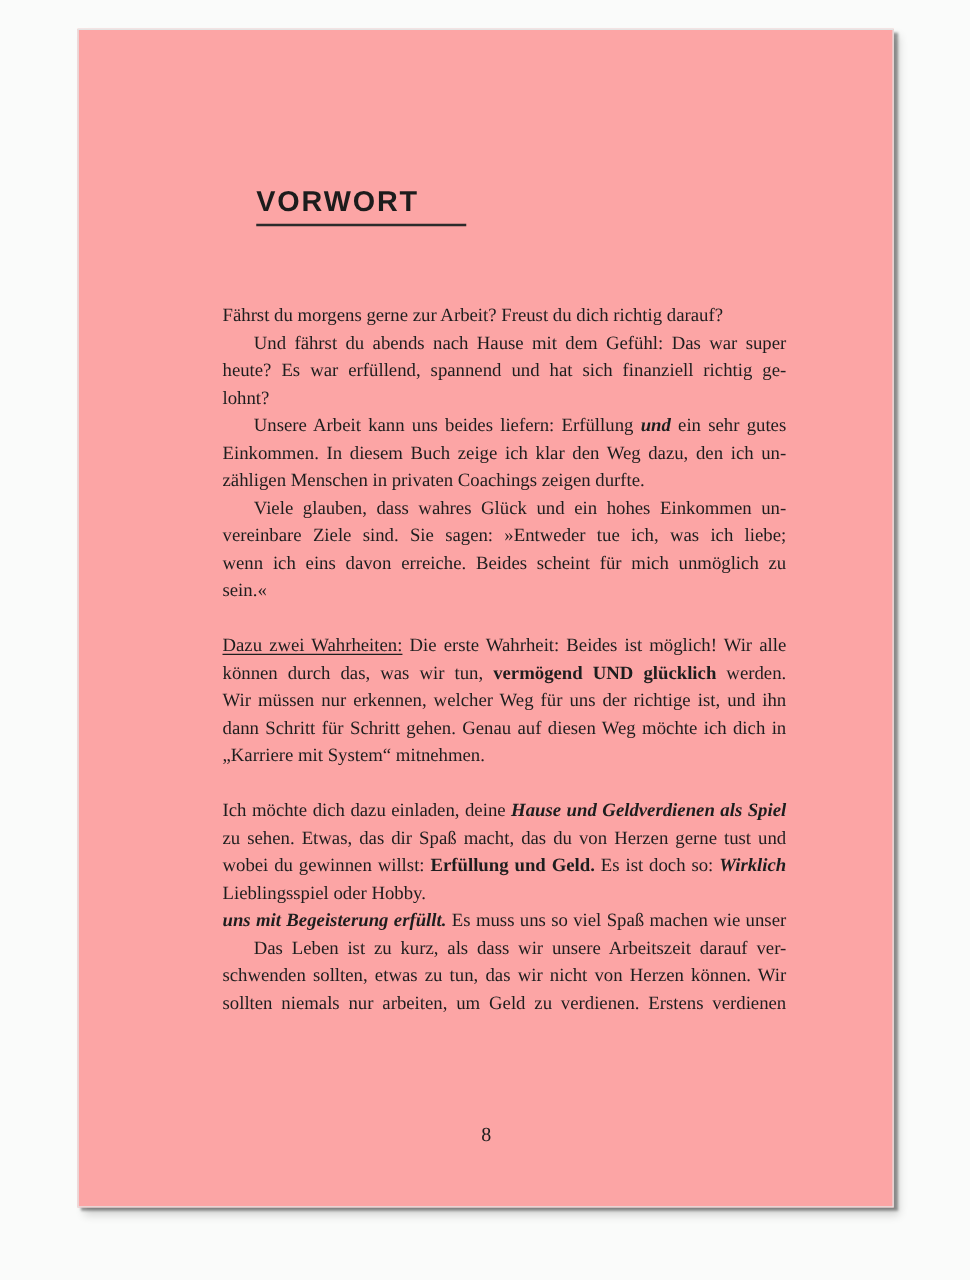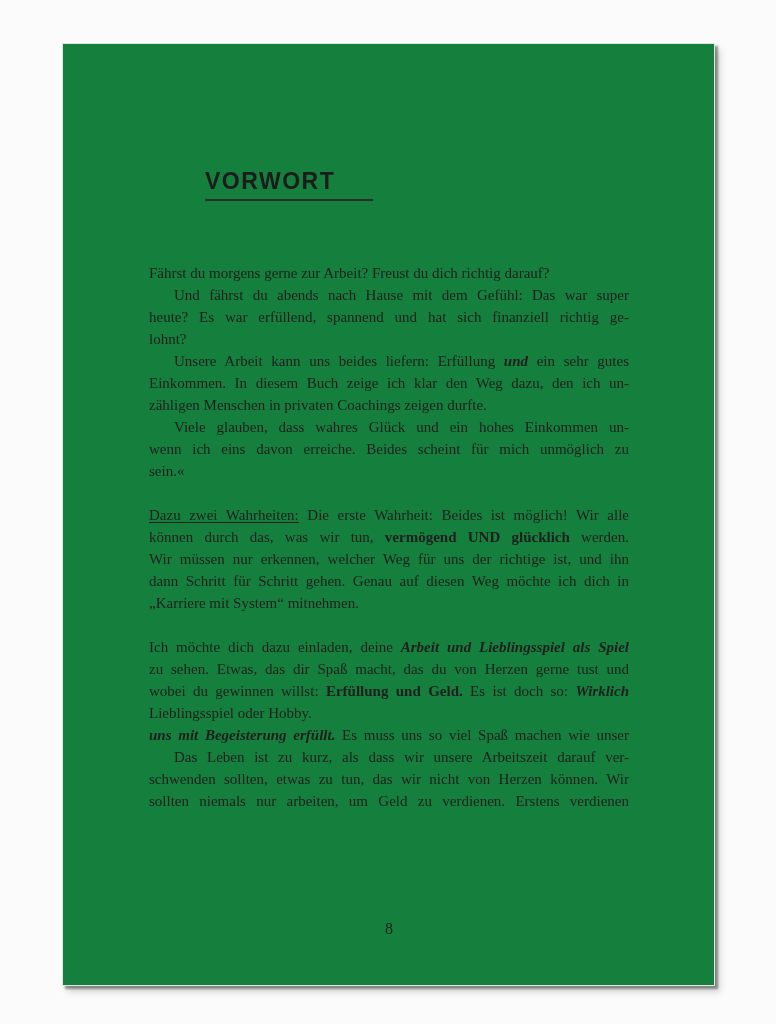--- a/index.html
+++ b/index.html
@@ -7,24 +7,24 @@
     position: relative;
     width: 776px;
     height: 1024px;
     background: #fafbfa;
     overflow: hidden;
     font-family: "Liberation Serif", serif;
   }
   .sheet {
     position: absolute;
     left: 62px;
-    top: 43px;
+    top: 23px;
     width: 653px;
     height: 943px;
-    background: #15803d;
+    background: #fca5a5;
     border: 1px solid #e4e4e4;
     box-sizing: border-box;
     box-shadow: 3px 3px 2px rgba(0,0,0,0.38), 5px 6px 7px rgba(0,0,0,0.16);
   }
   .chapter-title {
     position: absolute;
     left: 142px;
     top: 126px;
     margin: 0;
     font-family: "Liberation Sans", sans-serif;
@@ -45,21 +45,21 @@
   .body-text {
     position: absolute;
     left: 86px;
     top: 218px;
     width: 480px;
     font-family: "Liberation Serif", serif;
     font-size: 15px;
     line-height: 22px;
     color: #1e1e1e;
   }
-  .line { min-height: 22px; white-space: normal; }
+  .line { min-height: 22px; white-space: normal; margin-left: 29px; }
   .line.just {
     text-align: justify;
     text-align-last: justify;
     word-spacing: -2px;
   }
   .line.indent { text-indent: 25px; }
   .pspace { height: 22px; }
   .seg.italic { font-style: italic; font-weight: bold; }
   .seg.bold { font-weight: 700; font-family: Liberation Serif, serif; }
   .seg.underline { text-decoration: underline; text-underline-offset: 2px; }
@@ -83,30 +83,31 @@
     <div class="title-rule"></div>
     <div class="body-text">
         <div class="line"><span class="seg">Fährst du morgens gerne zur Arbeit? Freust du dich richtig darauf?</span></div>
         <div class="line just indent"><span class="seg">Und fährst du abends nach Hause mit dem Gefühl: Das war super</span></div>
         <div class="line just"><span class="seg">heute? Es war erfüllend, spannend und hat sich finanziell richtig ge-</span></div>
         <div class="line"><span class="seg">lohnt?</span></div>
         <div class="line just indent"><span class="seg">Unsere Arbeit kann uns beides liefern: Erfüllung </span><span class="seg italic">und</span><span class="seg"> ein sehr gutes</span></div>
         <div class="line just"><span class="seg">Einkommen. In diesem Buch zeige ich klar den Weg dazu, den ich un-</span></div>
         <div class="line"><span class="seg">zähligen Menschen in privaten Coachings zeigen durfte.</span></div>
         <div class="line just indent"><span class="seg">Viele glauben, dass wahres Glück und ein hohes Einkommen un-</span></div>
+        <div class="line just"><span class="seg">vereinbare Ziele sind. Sie sagen: »Entweder tue ich, was ich liebe;</span></div>
         <div class="line just"><span class="seg">wenn ich eins davon erreiche. Beides scheint für mich unmöglich zu</span></div>
         <div class="line"><span class="seg">sein.«</span></div>
         <div class="pspace"></div>
         <div class="line just"><span class="seg underline">Dazu zwei Wahrheiten:</span><span class="seg"> Die erste Wahrheit: Beides ist möglich! Wir alle</span></div>
         <div class="line just"><span class="seg">können durch das, was wir tun, </span><span class="seg bold">vermögend UND glücklich</span><span class="seg"> werden.</span></div>
         <div class="line just"><span class="seg">Wir müssen nur erkennen, welcher Weg für uns der richtige ist, und ihn</span></div>
         <div class="line just"><span class="seg">dann Schritt für Schritt gehen. Genau auf diesen Weg möchte ich dich in</span></div>
         <div class="line"><span class="seg">„Karriere mit System“ mitnehmen.</span></div>
         <div class="pspace"></div>
-        <div class="line just"><span class="seg">Ich möchte dich dazu einladen, deine </span><span class="seg italic">Arbeit und Lieblingsspiel als Spiel</span></div>
+        <div class="line just"><span class="seg">Ich möchte dich dazu einladen, deine </span><span class="seg italic">Hause und Geldverdienen als Spiel</span></div>
         <div class="line just"><span class="seg">zu sehen. Etwas, das dir Spaß macht, das du von Herzen gerne tust und</span></div>
         <div class="line just"><span class="seg">wobei du gewinnen willst: </span><span class="seg bold">Erfüllung und Geld.</span><span class="seg"> Es ist doch so: </span><span class="seg italic">Wirklich</span></div>
         <div class="line"><span class="seg">Lieblingsspiel oder Hobby.</span></div>
         <div class="line just"><span class="seg italic">uns mit Begeisterung erfüllt.</span><span class="seg"> Es muss uns so viel Spaß machen wie unser</span></div>
         <div class="line just indent"><span class="seg">Das Leben ist zu kurz, als dass wir unsere Arbeitszeit darauf ver-</span></div>
         <div class="line just"><span class="seg">schwenden sollten, etwas zu tun, das wir nicht von Herzen können. Wir</span></div>
         <div class="line just"><span class="seg">sollten niemals nur arbeiten, um Geld zu verdienen. Erstens verdienen</span></div>
       </div>
     <div class="folio">8</div>
   </div>

